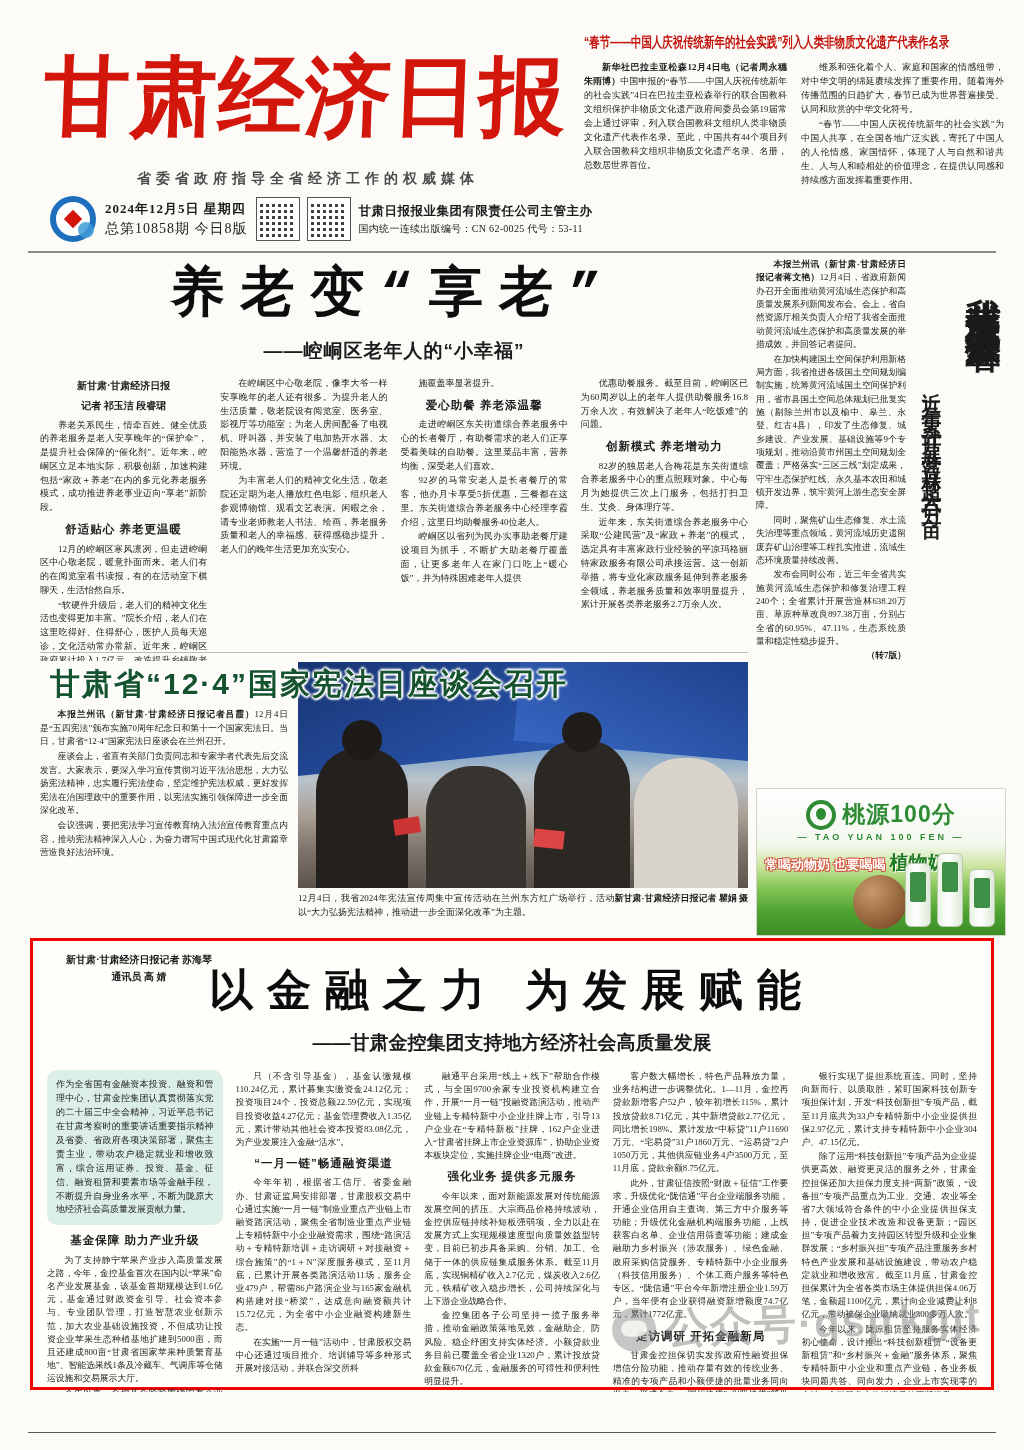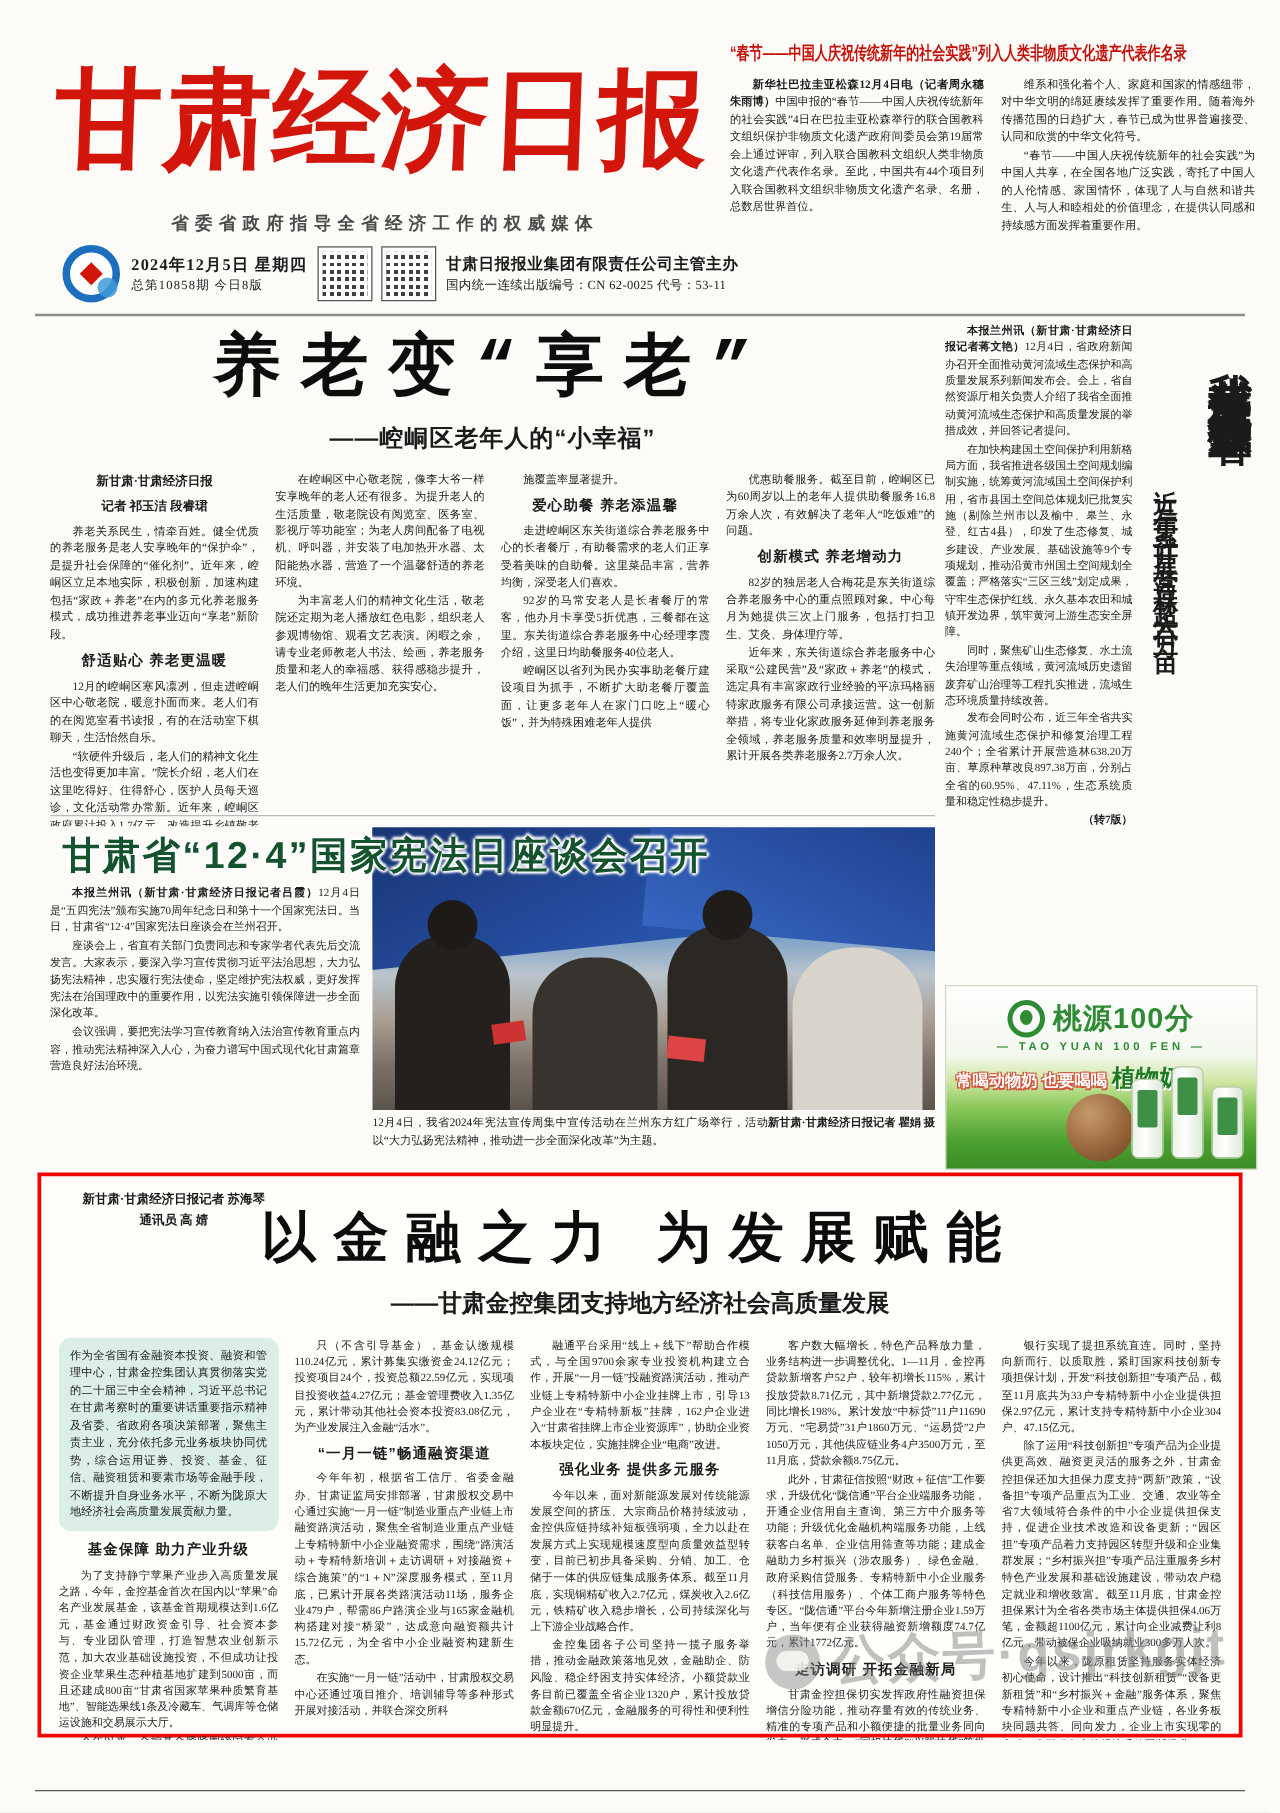--- a/index.html
+++ b/index.html
@@ -14,21 +14,21 @@
     font-size:86px;line-height:140px;font-weight:900;color:#d2160c;
     letter-spacing:1px;transform:skewX(-2deg);white-space:nowrap}
   .slogan{position:absolute;left:44px;top:170px;width:528px;text-align:center;
     font-size:14px;font-weight:bold;letter-spacing:5px;color:#4c4c4c}
   .dateline{position:absolute;left:50px;top:192px;width:520px;height:54px;display:flex;align-items:center;gap:9px}
   .logo{width:46px;height:46px;border-radius:50%;border:6px solid #1d6fbd;position:relative;background:#fff;flex:0 0 auto}
   .logo i{position:absolute;left:50%;top:50%;width:13px;height:13px;background:#d2160c;transform:translate(-50%,-50%) rotate(45deg)}
   .logo b{position:absolute;right:-4px;bottom:-2px;width:16px;height:16px;border-radius:50%;background:#3f9ad6;opacity:.85}
   .dateblock{line-height:1.5;flex:0 0 auto}
   .dateblock .l1{font-size:13px;font-weight:bold;letter-spacing:1px}
-  .dateblock .l2{font-size:10px;letter-spacing:1px}
+  .dateblock .l2{font-size:14px;letter-spacing:1px}
   .qr{width:42px;height:42px;background:
       repeating-linear-gradient(0deg,#222 0 3px,#fff 3px 6px),
       repeating-linear-gradient(90deg,#222 0 3px,#fff 3px 6px);
       background-blend-mode:screen;border:3px solid #fff;outline:1px solid #555;flex:0 0 auto}
   .pubblock{line-height:1.6;flex:0 0 auto}
   .pubblock .l1{font-size:12.5px;font-weight:bold;letter-spacing:.5px}
   .pubblock .l2{font-size:10px;letter-spacing:.3px}
   .toprule{position:absolute;left:28px;top:251px;width:968px;height:2px;background:#8b8b8b}
 
   
@@ -258,21 +258,21 @@
 
   <div class="fin">
     <div class="fin-byline">
       <div>新甘肃·甘肃经济日报记者 苏海琴</div>
       <div>通讯员 高 婧</div>
     </div>
     <div class="fin-head">以金融之力 为发展赋能</div>
     <div class="fin-sub">——甘肃金控集团支持地方经济社会高质量发展</div>
     <div class="fin-cols">
       <div class="col">
-          <div class="introbox">作为全省国有金融资本投资、融资和管理中心，甘肃金控集团认真贯彻落实党的二十届三中全会精神，习近平总书记在甘肃考察时的重要讲话重要指示精神及省委、省政府各项决策部署，聚焦主责主业，充分依托多元业务板块协同优势，综合运用证券、投资、基金、征信、融资租赁和要素市场等金融手段，不断提升自身业务水平，不断为陇原大地经济社会高质量发展贡献力量。</div>
+          <div class="introbox">作为全省国有金融资本投资、融资和管理中心，甘肃金控集团认真贯彻落实党的二十届三中全会精神，习近平总书记在甘肃考察时的重要讲话重要指示精神及省委、省政府各项决策部署，聚焦主责主业，带动农户稳定就业和增收致富，综合运用证券、投资、基金、征信、融资租赁和要素市场等金融手段，不断提升自身业务水平，不断为陇原大地经济社会高质量发展贡献力量。</div>
           <h4>基金保障 助力产业升级</h4>
           <p>为了支持静宁苹果产业步入高质量发展之路，今年，金控基金首次在国内以“苹果”命名产业发展基金，该基金首期规模达到1.6亿元，基金通过财政资金引导、社会资本参与、专业团队管理，打造智慧农业创新示范，加大农业基础设施投资，不但成功让投资企业苹果生态种植基地扩建到5000亩，而且还建成800亩“甘肃省国家苹果种质繁育基地”、智能选果线1条及冷藏车、气调库等仓储运设施和交易展示大厅。</p>
           <p>今年以来，金控基金紧紧围绕国有企业改革部署，充分发挥基金引导撬动作用，积极布局重点产业链。截至目前，由金控基金发起设立并管理的基金共11</p>
         </div>
       <div class="col">
           <p>只（不含引导基金），基金认缴规模110.24亿元，累计募集实缴资金24.12亿元；投资项目24个，投资总额22.59亿元，实现项目投资收益4.27亿元；基金管理费收入1.35亿元，累计带动其他社会资本投资83.08亿元，为产业发展注入金融“活水”。</p>
           <h4>“一月一链”畅通融资渠道</h4>
           <p>今年年初，根据省工信厅、省委金融办、甘肃证监局安排部署，甘肃股权交易中心通过实施“一月一链”制造业重点产业链上市融资路演活动，聚焦全省制造业重点产业链上专精特新中小企业融资需求，围绕“路演活动＋专精特新培训＋走访调研＋对接融资＋综合施策”的“1＋N”深度服务模式，至11月底，已累计开展各类路演活动11场，服务企业479户，帮需86户路演企业与165家金融机构搭建对接“桥梁”，达成意向融资额共计15.72亿元，为全省中小企业融资构建新生态。</p>
           <p>在实施“一月一链”活动中，甘肃股权交易中心还通过项目推介、培训辅导等多种形式开展对接活动，并联合深交所科</p>
         </div>

